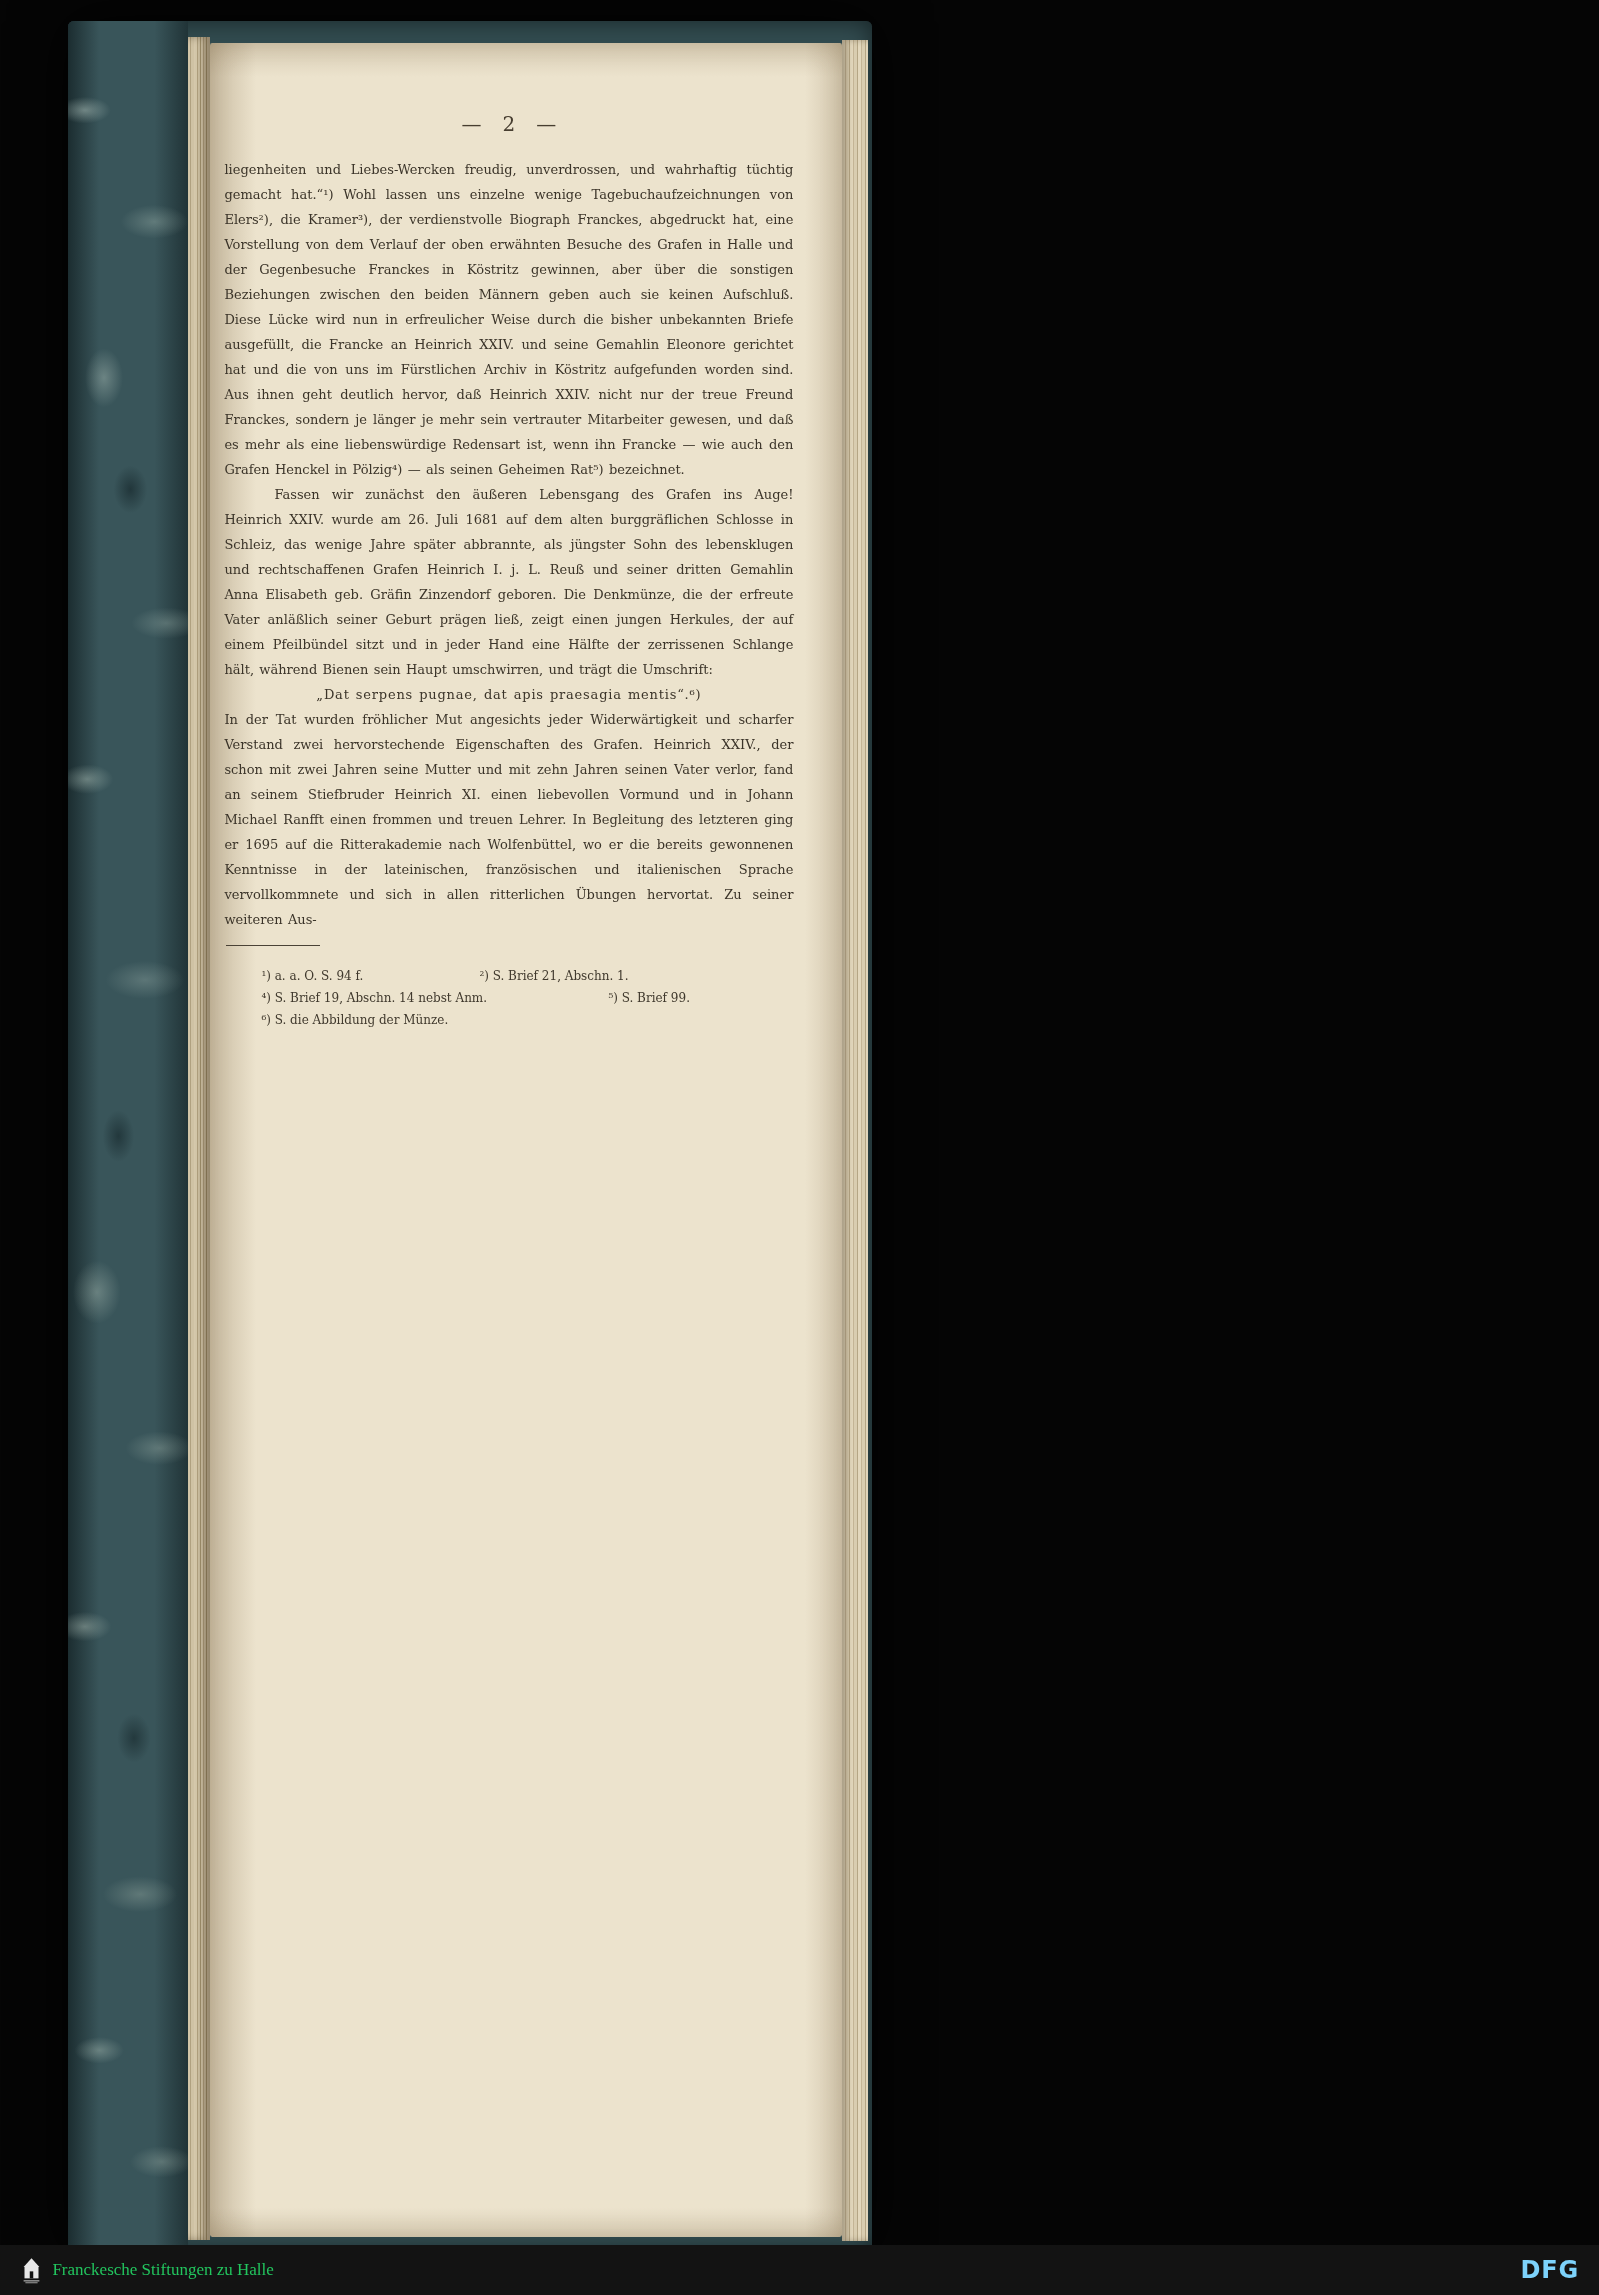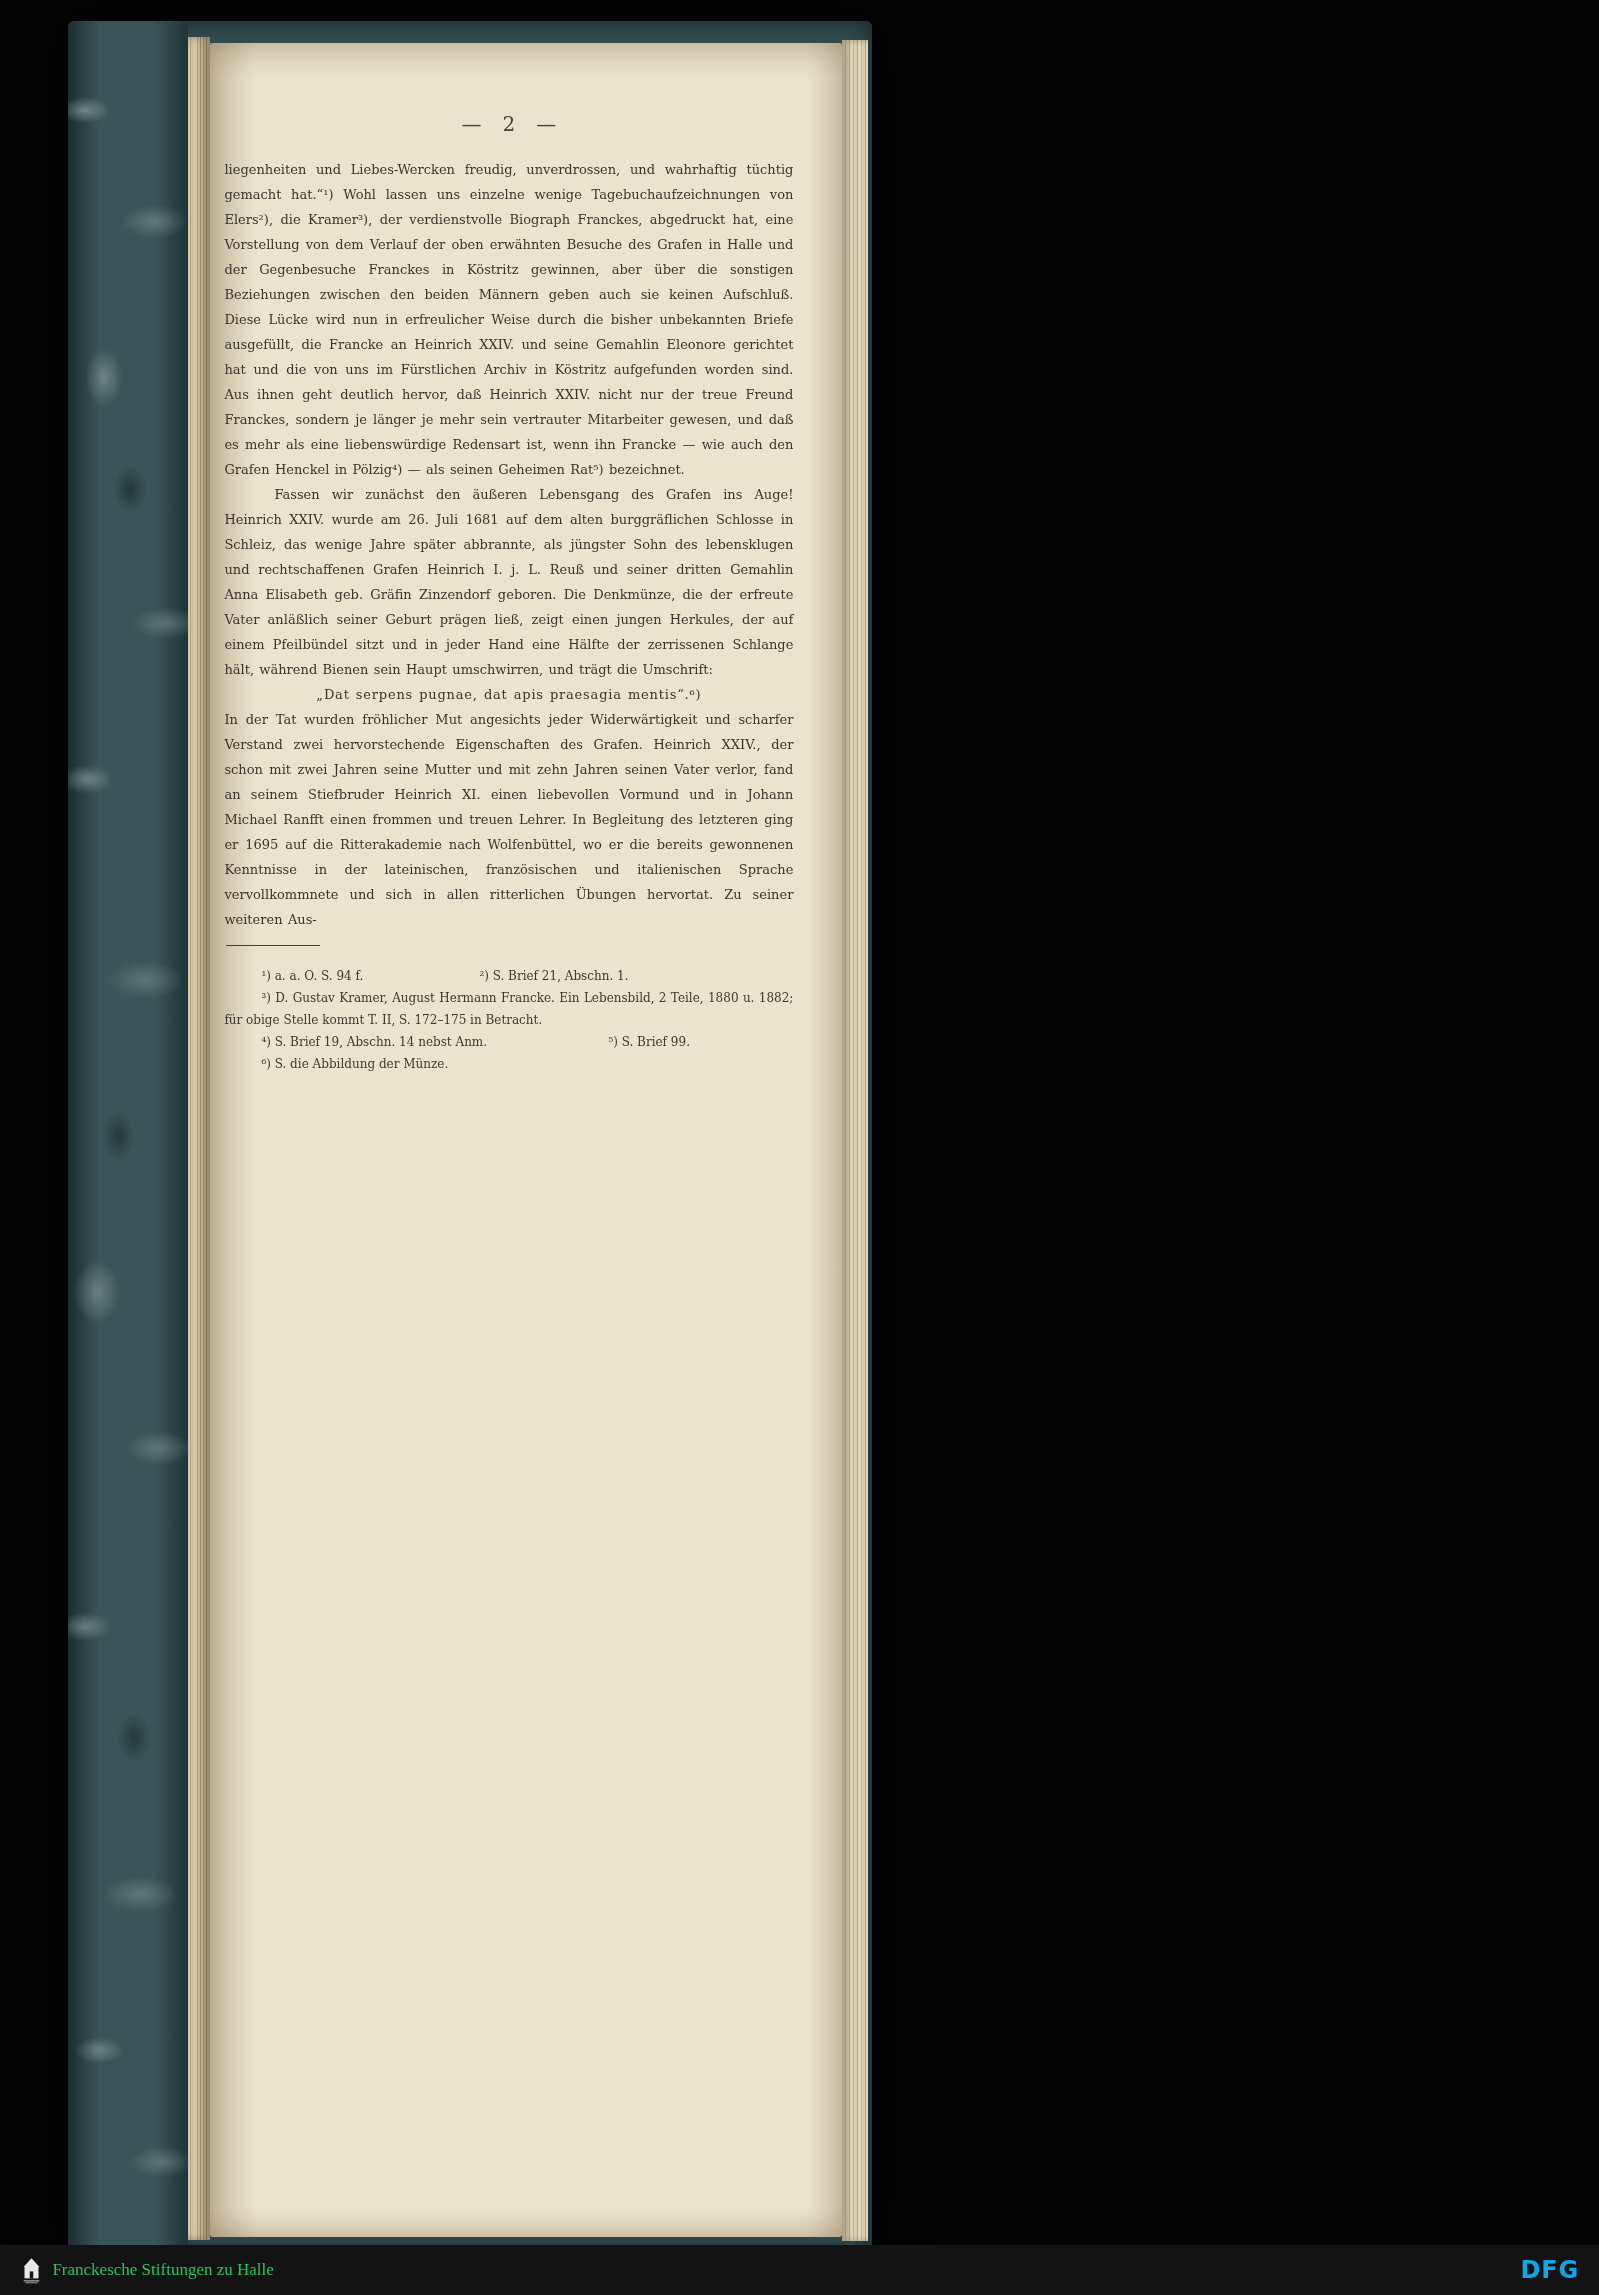--- a/index.html
+++ b/index.html
@@ -128,21 +128,21 @@
     padding:0 21px;box-sizing:border-box;
   }
   .brand{display:flex;align-items:center;gap:10.4px;cursor:pointer;}
   .brand-icon{width:21px;height:27px;display:block;}
   .brand-label{
     color:#22c55e;
     font-family:"Liberation Serif", serif;
     font-size:17px;
   }
   .dfg-logo{
-    color:#0ea5e9;
+    color:#7dd3fc;
     font-family:"DejaVu Sans", sans-serif;
     font-weight:bold;
     font-size:24px;
     letter-spacing:0.8px;
     cursor:pointer;
   }
 </style>
 </head>
 <body>
 
@@ -167,21 +167,20 @@
         <p>In der Tat wurden fröhlicher Mut angesichts jeder Widerwärtigkeit und scharfer Verstand zwei hervorstechende Eigenschaften des Grafen. Heinrich XXIV., der schon mit zwei Jahren seine Mutter und mit zehn Jahren seinen Vater verlor, fand an seinem Stiefbruder Heinrich XI. einen liebevollen Vormund und in Johann Michael Ranfft einen frommen und treuen Lehrer.  In Begleitung des letzteren ging er 1695 auf die Ritterakademie nach Wolfenbüttel, wo er die bereits gewonnenen Kenntnisse in der lateinischen, französischen und italienischen Sprache vervollkommnete und sich in allen ritterlichen Übungen hervortat.  Zu seiner weiteren Aus-</p>
       </div>
 
       <hr class="fn-sep">
 
       <div class="footnotes">
         <div class="fn-cols">
           <span class="w1">¹) a. a. O.  S. 94 f.</span>
           <span>²) S. Brief 21, Abschn. 1.</span>
         </div>
-        <p class="fn-para">³) D. Gustav Kramer, August Hermann Francke.  Ein Lebensbild, 2 Teile, 1880 u. 1882; für obige Stelle kommt T. II, S. 172–175 in Betracht.</p>
         <div class="fn-cols">
           <span class="w2">⁴) S. Brief 19, Abschn. 14 nebst Anm.</span>
           <span>⁵) S. Brief 99.</span>
         </div>
         <div class="fn-last">⁶) S. die Abbildung der Münze.</div>
       </div>
 
     </div>
   </div>
 </div>

